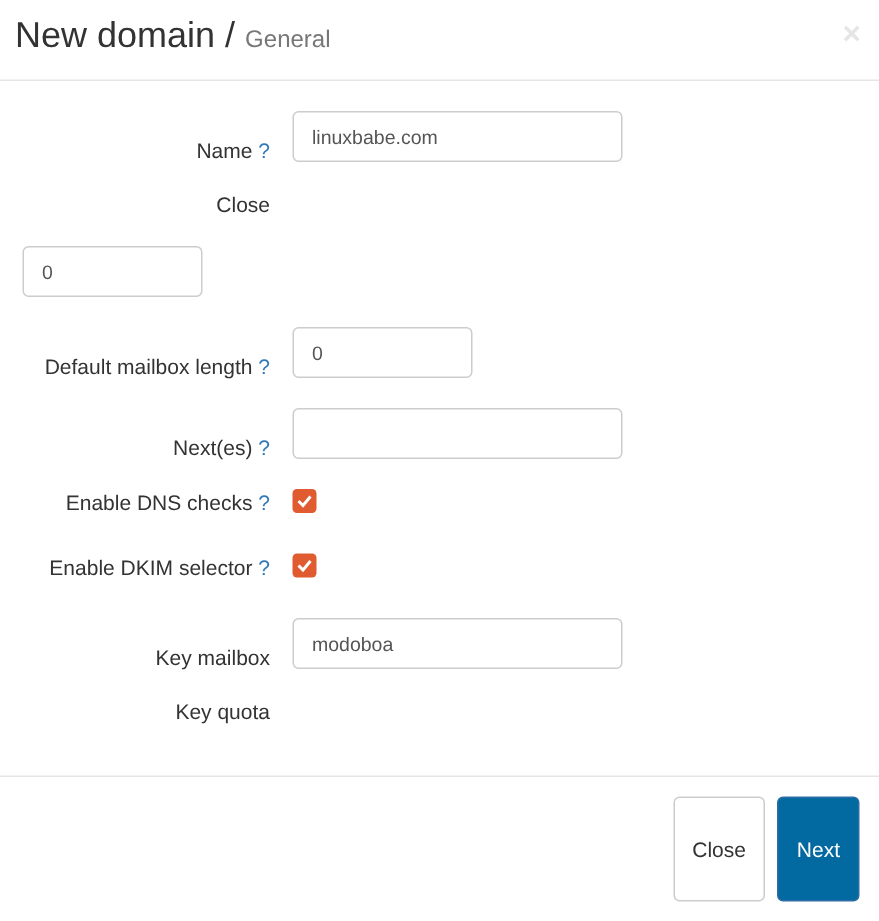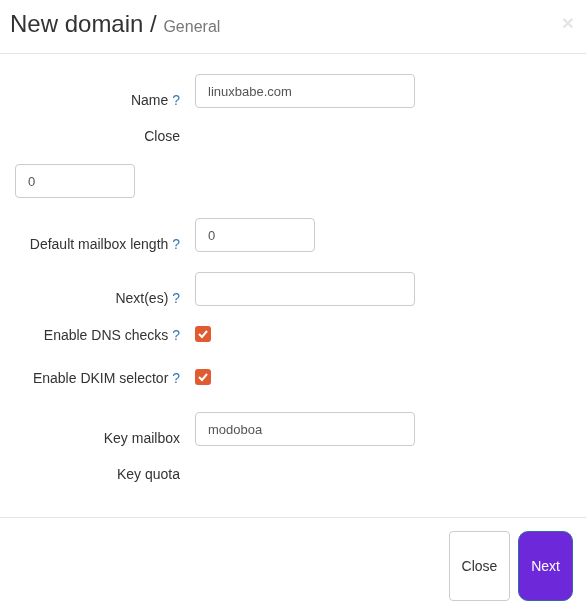--- a/index.html
+++ b/index.html
@@ -127,23 +127,22 @@
       border-radius: 4px;
       margin-left: 4px;
     }
     .btn-default {
       color: #333;
       background-color: #fff;
       border-color: #ccc;
     }
     .btn-primary {
       color: #fff;
-      background-color: #6d28d9;
+      background-color: #0369a1;
       border-color: #2e6da4;
-      border-radius: 10px;
     }
   </style>
 </head>
 <body>
 
 <div class="modal-header">
   <span class="close-x">×</span>
   <h3 class="modal-title">
     <span>New domain /</span>
     <span class="subtitle">General</span>

